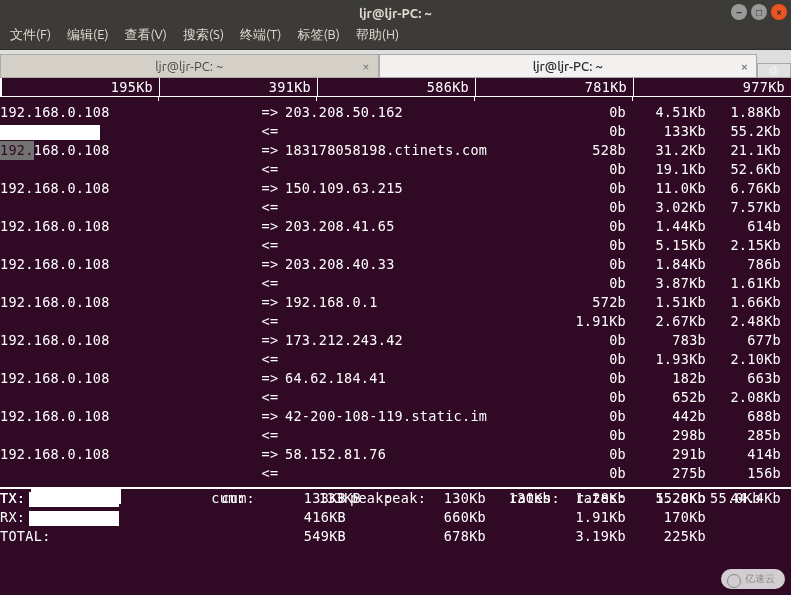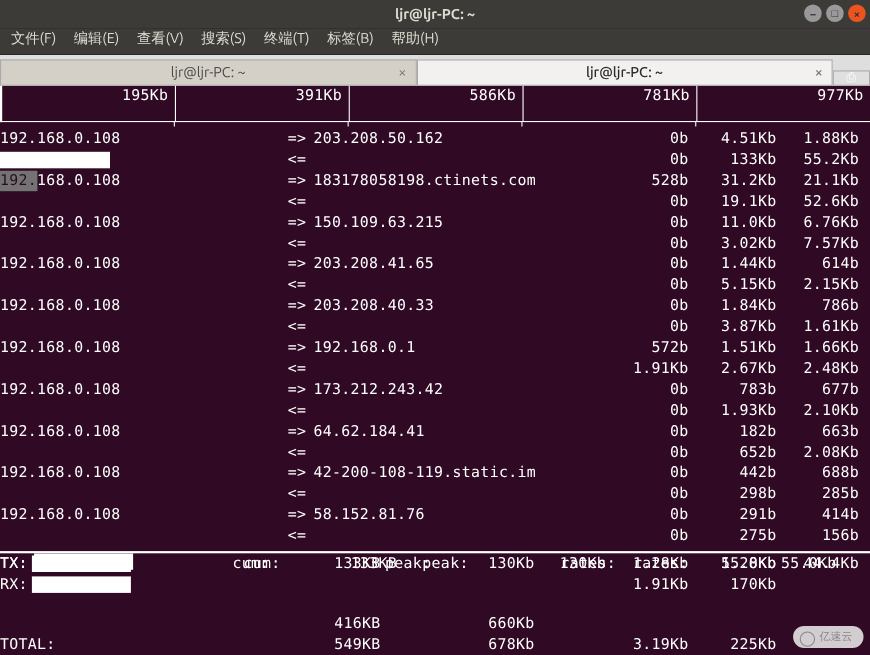--- a/index.html
+++ b/index.html
@@ -74,21 +74,21 @@
     background: #300a24;
     color: #ffffff;
     line-height: 19px;
     font-size: 13.5px;
     letter-spacing: 0.3px;
   }
   .scale-row {
     display: flex;
     border-bottom: 1px solid #fff;
     position: relative;
-    height: 33px;
+    height: 19px;
   }
   .scale-cell {
     flex: 1;
     text-align: right;
     padding-right: 6px;
     border-left: 1px solid #fff;
     position: relative;
   }
   .scale-row .scale-cell:first-child{ border-left:none;}
   .tick { position:absolute; right:0; bottom:-5px; width:1px; height:5px; background:#fff;}
@@ -227,21 +227,21 @@
       <div class="col-val">130Kb</div>
       <div style="text-align:right">rates:</div>
     </div>
     <div class="col-val">1.28Kb</div>
     <div class="col-val">55.0Kb</div>
     <div class="col-val">44.4Kb</div>
   </div>
       <div class="conn-row">
     <div><span>RX:</span><span class="white-block" style="width:90px;margin-left:4px"></span></div>
     <div></div>
-    <div style="display:grid;grid-template-columns:65px 70px 70px 70px;margin-top:36px;">
+    <div style="display:grid;grid-template-columns:65px 70px 70px 70px;">
       <div class="col-val">416KB</div>
       <div></div>
       <div class="col-val">660Kb</div>
       <div style="text-align:right"></div>
     </div>
     <div class="col-val">1.91Kb</div>
     <div class="col-val">170Kb</div>
     <div class="col-val"></div>
   </div>
       <div class="conn-row">

